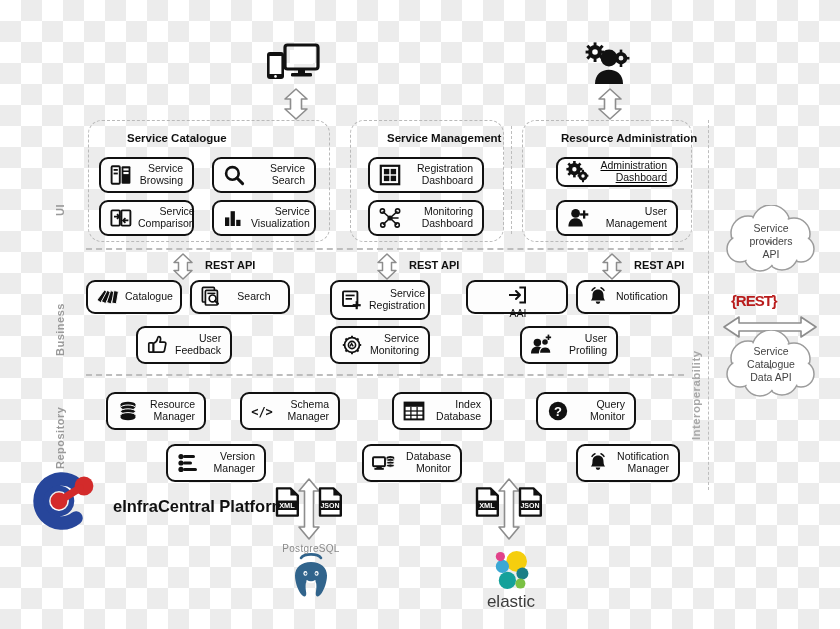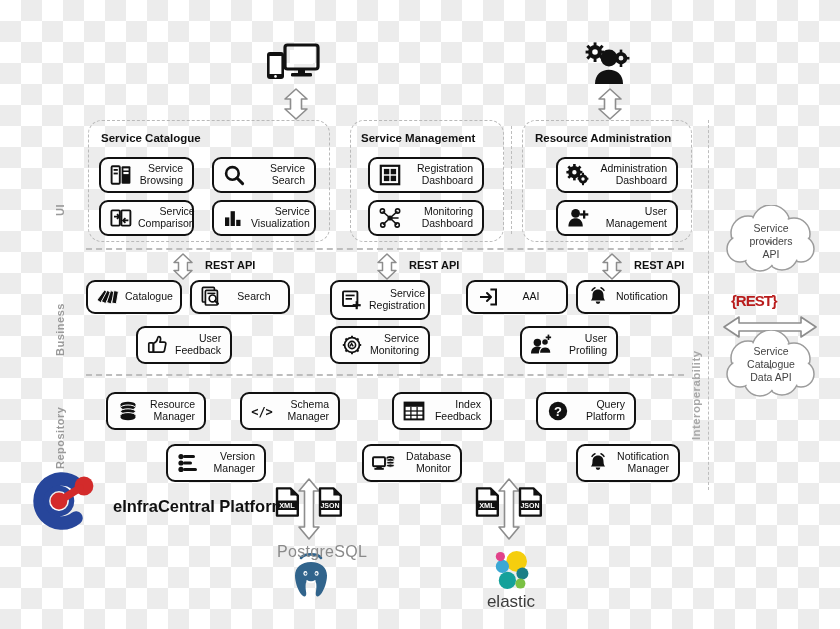--- a/index.html
+++ b/index.html
@@ -23,20 +23,21 @@
     text-align:center;
   }
 
   
   .group{
     position:absolute;border:1.6px dashed #b9b9b9;border-radius:14px;
   }
   .group-title{
     position:absolute;font-weight:bold;font-size:11.5px;color:#111;
     white-space:nowrap;
+    margin-left:26px;
   }
 
   
   .hdiv{position:absolute;border-top:2px dashed #bdbdbd;}
   .vdiv{position:absolute;border-left:1.6px dashed #bdbdbd;}
 
   
   .cap{
     position:absolute;box-sizing:border-box;
     background:#fdfdfd;border:2.2px solid #111;border-radius:9px;
@@ -223,21 +224,21 @@
       <circle cx="3.4" cy="4" r="2.1" fill="none" stroke="#111" stroke-width="1.6"></circle>
       <circle cx="18.6" cy="4" r="2.1" fill="none" stroke="#111" stroke-width="1.6"></circle>
       <circle cx="3.8" cy="18" r="2.1" fill="none" stroke="#111" stroke-width="1.6"></circle>
       <circle cx="18.2" cy="18" r="2.1" fill="none" stroke="#111" stroke-width="1.6"></circle>
     </svg>
   </span>
   <span class="lbl">Monitoring
 Dashboard</span>
 </div>
 
-<div class="cap" style="left:556px;top:157px;width:122px;height:36px;">
+<div class="cap" style="left:556px;top:157px;width:122px;height:30px;text-decoration:underline;">
   <span class="ico">
     <svg width="24" height="22" viewBox="0 0 24 22">
       <g fill="#111">
         <path d="M8.4 2 a6.2 6.2 0 1 1 0 12.4 a6.2 6.2 0 1 1 0 -12.4 z M8.4 6 a2.2 2.2 0 1 0 0 4.4 a2.2 2.2 0 1 0 0 -4.4z"></path>
         <rect x="7.1" y="0" width="2.6" height="3.4"></rect>
           <rect x="7.1" y="13" width="2.6" height="3.4"></rect>
         <rect x="0.4" y="6.9" width="3.4" height="2.6"></rect>
           <rect x="13" y="6.9" width="3.4" height="2.6"></rect>
         <rect x="2.2" y="2" width="2.6" height="3.4" transform="rotate(-45 3.5 3.7)"></rect>
         <rect x="12" y="11" width="2.6" height="3.4" transform="rotate(-45 13.3 12.7)"></rect>
@@ -325,21 +326,21 @@
       <rect x="4.6" y="5.6" width="9" height="1.7" fill="#111"></rect>
       <rect x="4.6" y="9" width="6.4" height="1.7" fill="#111"></rect>
       <rect x="14.6" y="12.2" width="2.2" height="8" fill="#111"></rect>
       <rect x="11.7" y="15.1" width="8" height="2.2" fill="#111"></rect>
     </svg>
   </span>
   <span class="lbl">Service
 Registration</span>
 </div>
 
-<div class="cap" style="left:466px;top:280px;width:102px;height:34px;">
+<div class="cap" style="left:466px;top:280px;width:102px;height:34px;flex-direction:column;">
   <span class="ico">
     <svg width="22" height="22" viewBox="0 0 22 22">
       <path d="M13.4 3.6 h5.6 v14.8 h-5.6" fill="none" stroke="#111" stroke-width="2"></path>
       <line x1="3" y1="11" x2="14" y2="11" stroke="#111" stroke-width="2"></line>
       <polyline points="10,7 14,11 10,15" fill="none" stroke="#111" stroke-width="2" stroke-linejoin="round" stroke-linecap="round"></polyline>
     </svg>
   </span>
   <span class="lbl" style="text-align:center;">AAI</span>
 </div>
 
@@ -438,32 +439,32 @@
       <rect x="1.6" y="1.6" width="18.8" height="4.2" fill="#111"></rect>
       <g stroke="#111" stroke-width="1.3">
         <line x1="1.6" y1="10" x2="20.4" y2="10"></line>
           <line x1="1.6" y1="14.2" x2="20.4" y2="14.2"></line>
         <line x1="7.9" y1="5.8" x2="7.9" y2="18.4"></line>
           <line x1="14.1" y1="5.8" x2="14.1" y2="18.4"></line>
       </g>
     </svg>
   </span>
   <span class="lbl">Index
-Feedback</span>
+Database</span>
 </div>
 
 <div class="cap" style="left:536px;top:392px;width:100px;height:38px;">
   <span class="ico">
     <svg width="22" height="22" viewBox="0 0 22 22">
       <circle cx="11" cy="11" r="9.2" fill="#111"></circle>
       <text x="11" y="16" font-family="Liberation Sans, sans-serif" font-size="13" font-weight="bold" text-anchor="middle" fill="#fff">?</text>
     </svg>
   </span>
   <span class="lbl">Query
-Platform</span>
+Monitor</span>
 </div>
 
 <div class="cap" style="left:166px;top:444px;width:100px;height:38px;">
   <span class="ico">
     <svg width="22" height="22" viewBox="0 0 22 22">
       <g fill="#111">
         <circle cx="4" cy="4.6" r="2.6"></circle>
           <rect x="6" y="3.1" width="12" height="3" rx="1.5"></rect>
         <circle cx="4" cy="11" r="2.6"></circle>
           <rect x="6" y="9.5" width="9" height="3" rx="1.5"></rect>
@@ -611,21 +612,21 @@
       <ellipse cx="22.4" cy="25.4" rx="2" ry="2.4"></ellipse>
         <ellipse cx="33.6" cy="25.4" rx="2" ry="2.4"></ellipse>
     </g>
     <g fill="#31648c">
       <circle cx="22.6" cy="25.6" r="1.1"></circle>
         <circle cx="33.4" cy="25.6" r="1.1"></circle>
     </g>
     <path d="M24 33 q4 3 8 0" fill="none" stroke="#ffffff" stroke-width="1.6" stroke-linecap="round"></path>
   </svg>
 </div>
-<div class="brandtext" style="left:277px;top:543px;width:68px;font-size:16px;color:#8a8a8a;letter-spacing:.3px;">PostgreSQL</div>
+<div class="brandtext" style="left:277px;top:543px;width:68px;font-size:10px;color:#8a8a8a;letter-spacing:.3px;">PostgreSQL</div>
 
 <div class="dblarrow" style="left:497px;top:478px;">
   <svg width="24" height="62" viewBox="0 0 24 62">
     <polygon points="12,1 22,13 16.5,13 16.5,49 22,49 12,61 2,49 7.5,49 7.5,13 2,13" fill="#ffffff" stroke="#8d8d8d" stroke-width="1.6" stroke-linejoin="round"></polygon>
   </svg>
 </div>
 <div class="filebadge" style="left:475px;top:487px;">
   <svg width="25" height="30" viewBox="0 0 25 30">
     <path d="M2 1.4 h13.4 l7.4 7.2 v20 h-20.8 z" fill="#ffffff" stroke="#111" stroke-width="2.4" stroke-linejoin="round"></path>
     <path d="M15.4 1.4 v7.2 h7.4" fill="#111"></path>

